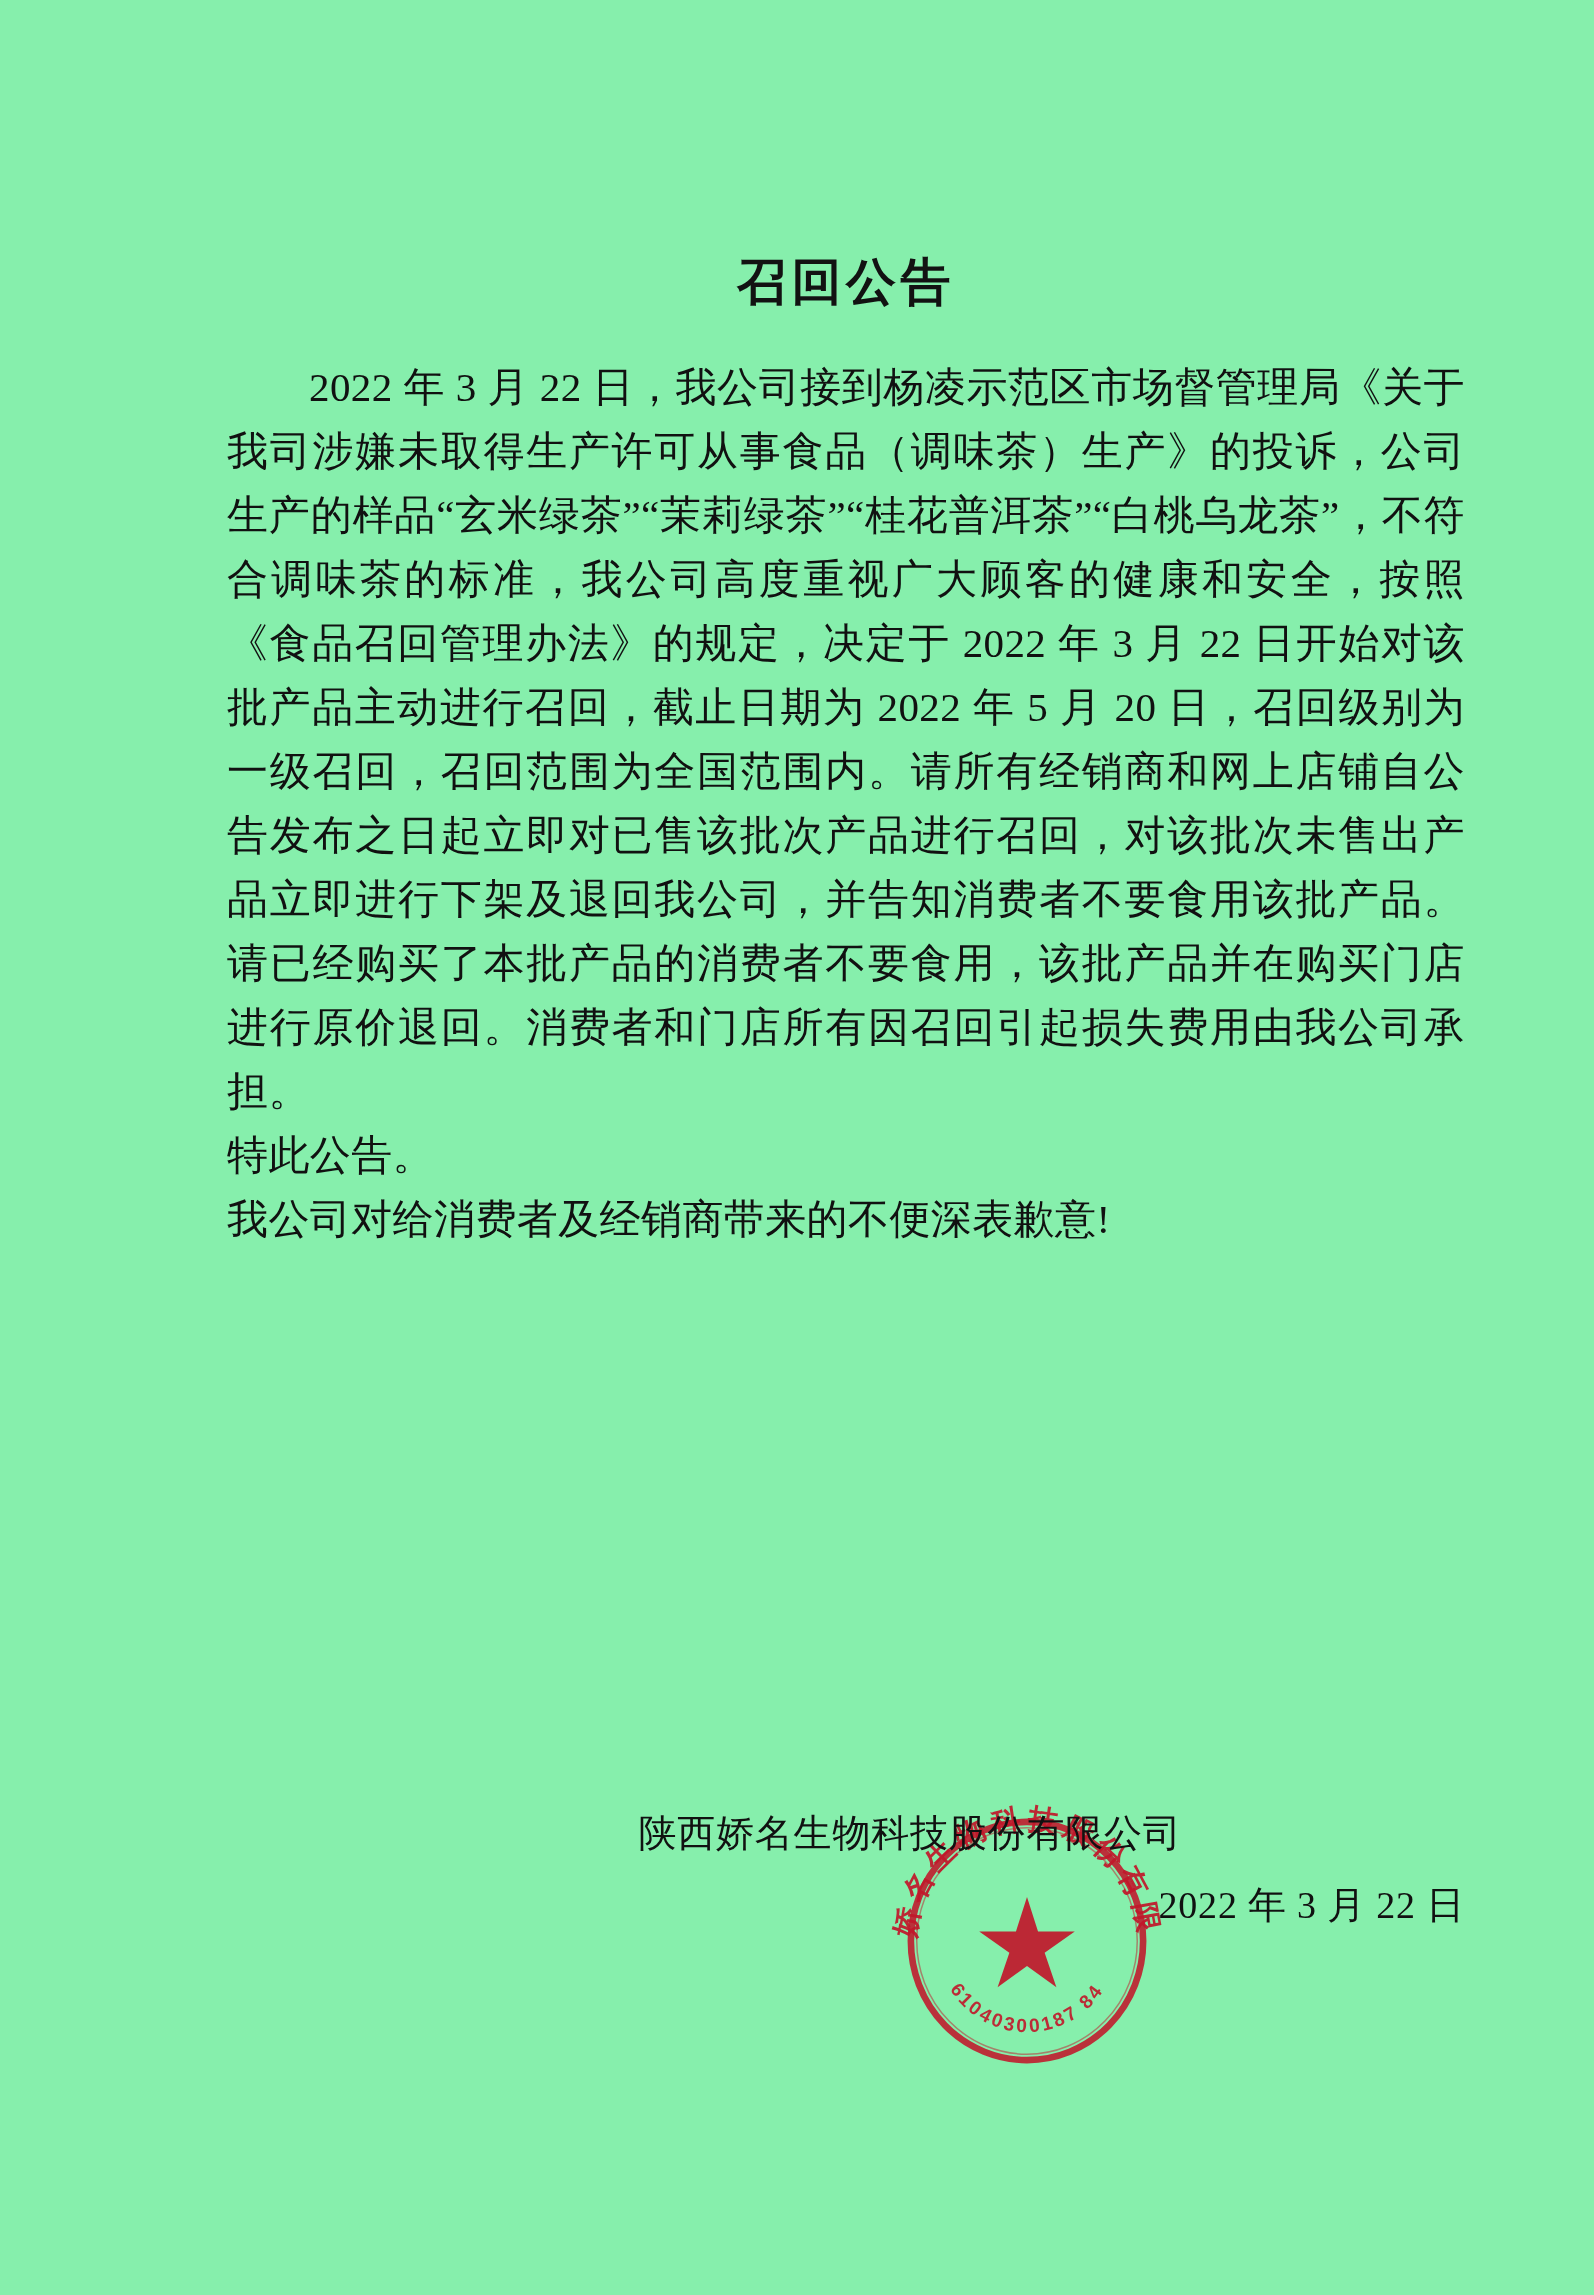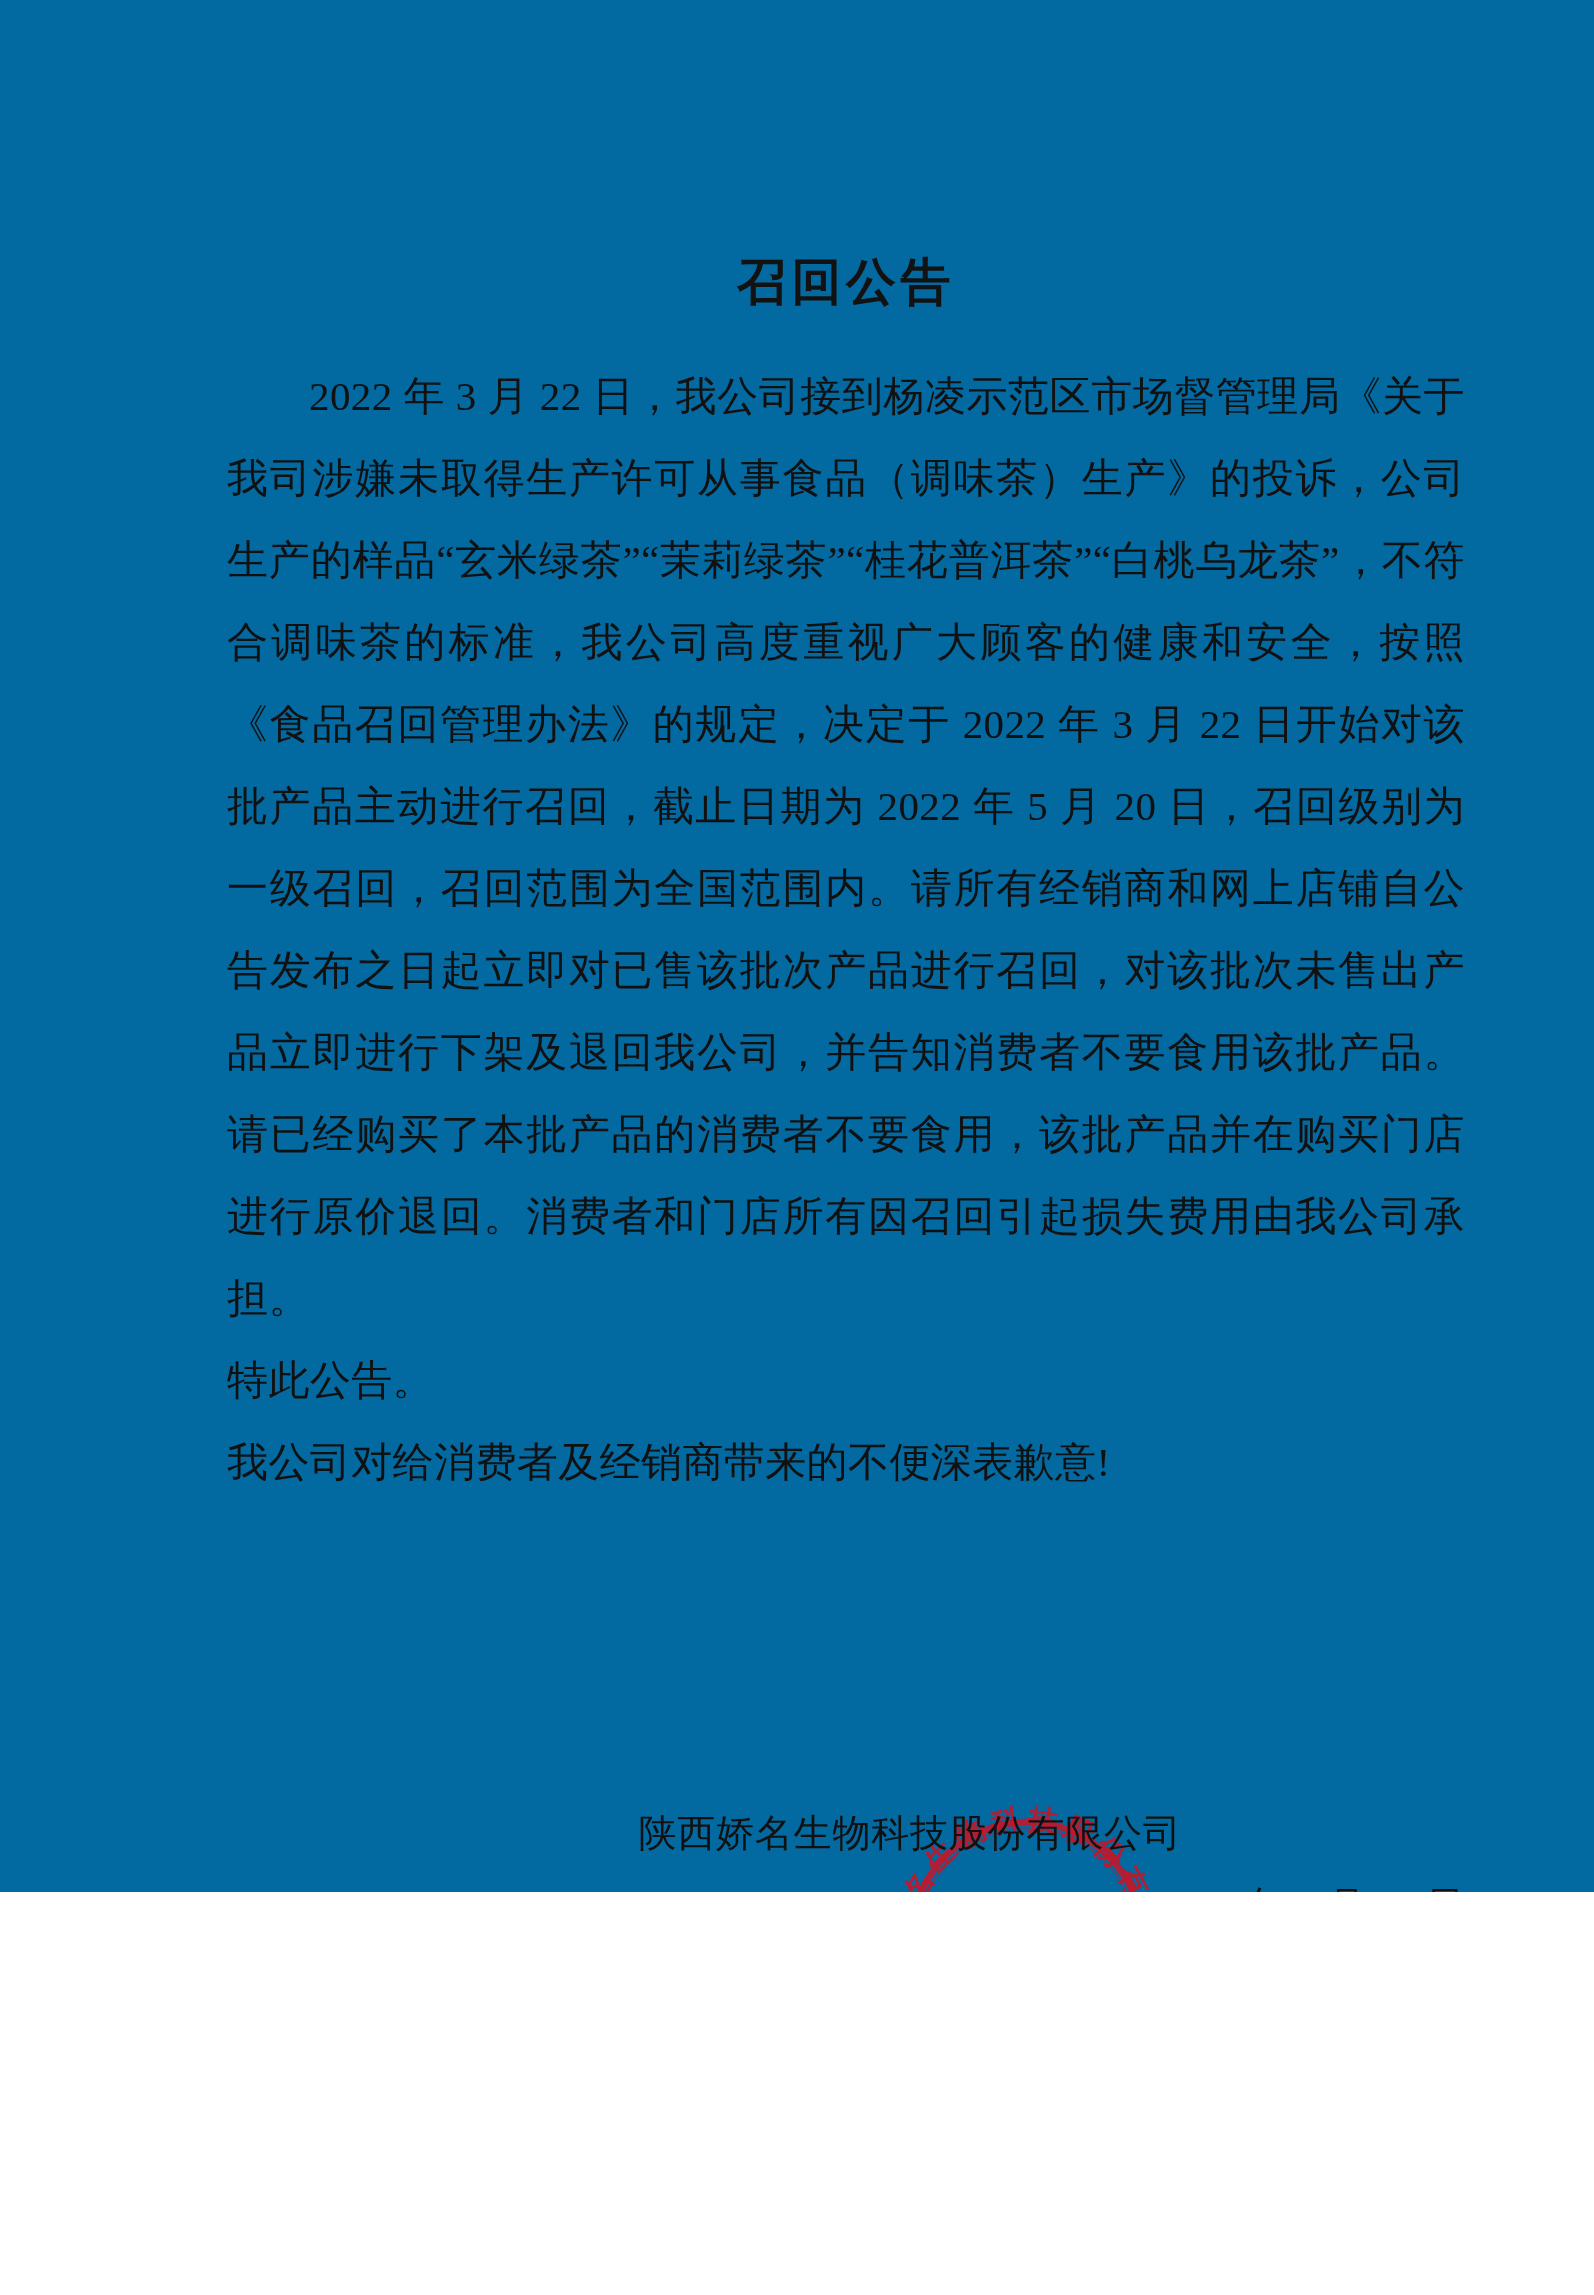--- a/index.html
+++ b/index.html
@@ -6,43 +6,43 @@
     margin: 0;
     padding: 0;
     background: #ffffff;
   }
   body {
     font-family: "Liberation Serif", "DejaVu Serif", serif;
   }
   .page {
     position: relative;
     width: 1595px;
-    height: 1892px;
-    background: #0369a1;
+    height: 2295px;
+    background: #86efac;
     overflow: hidden;
     box-sizing: border-box;
   }
   .doc-body {
     position: absolute;
     left: 227px;
     top: 249px;
     width: 1238px;
   }
   .doc-title {
     text-align: center;
     font-size: 50px;
     font-weight: 700;
     letter-spacing: 4.5px;
     color: #121212;
     margin: 0 0 39px 0;
     font-family: "Liberation Serif", "DejaVu Serif", serif;
   }
   .para {
     font-size: 41px;
-    line-height: 82px;
+    line-height: 64px;
     color: #111111;
     text-align: justify;
     text-justify: inter-ideograph;
     margin: 0;
     letter-spacing: 0.4px;
     font-family: "Liberation Serif", "DejaVu Serif", serif;
   }
   .para.indent {
     text-indent: 82px;
   }

